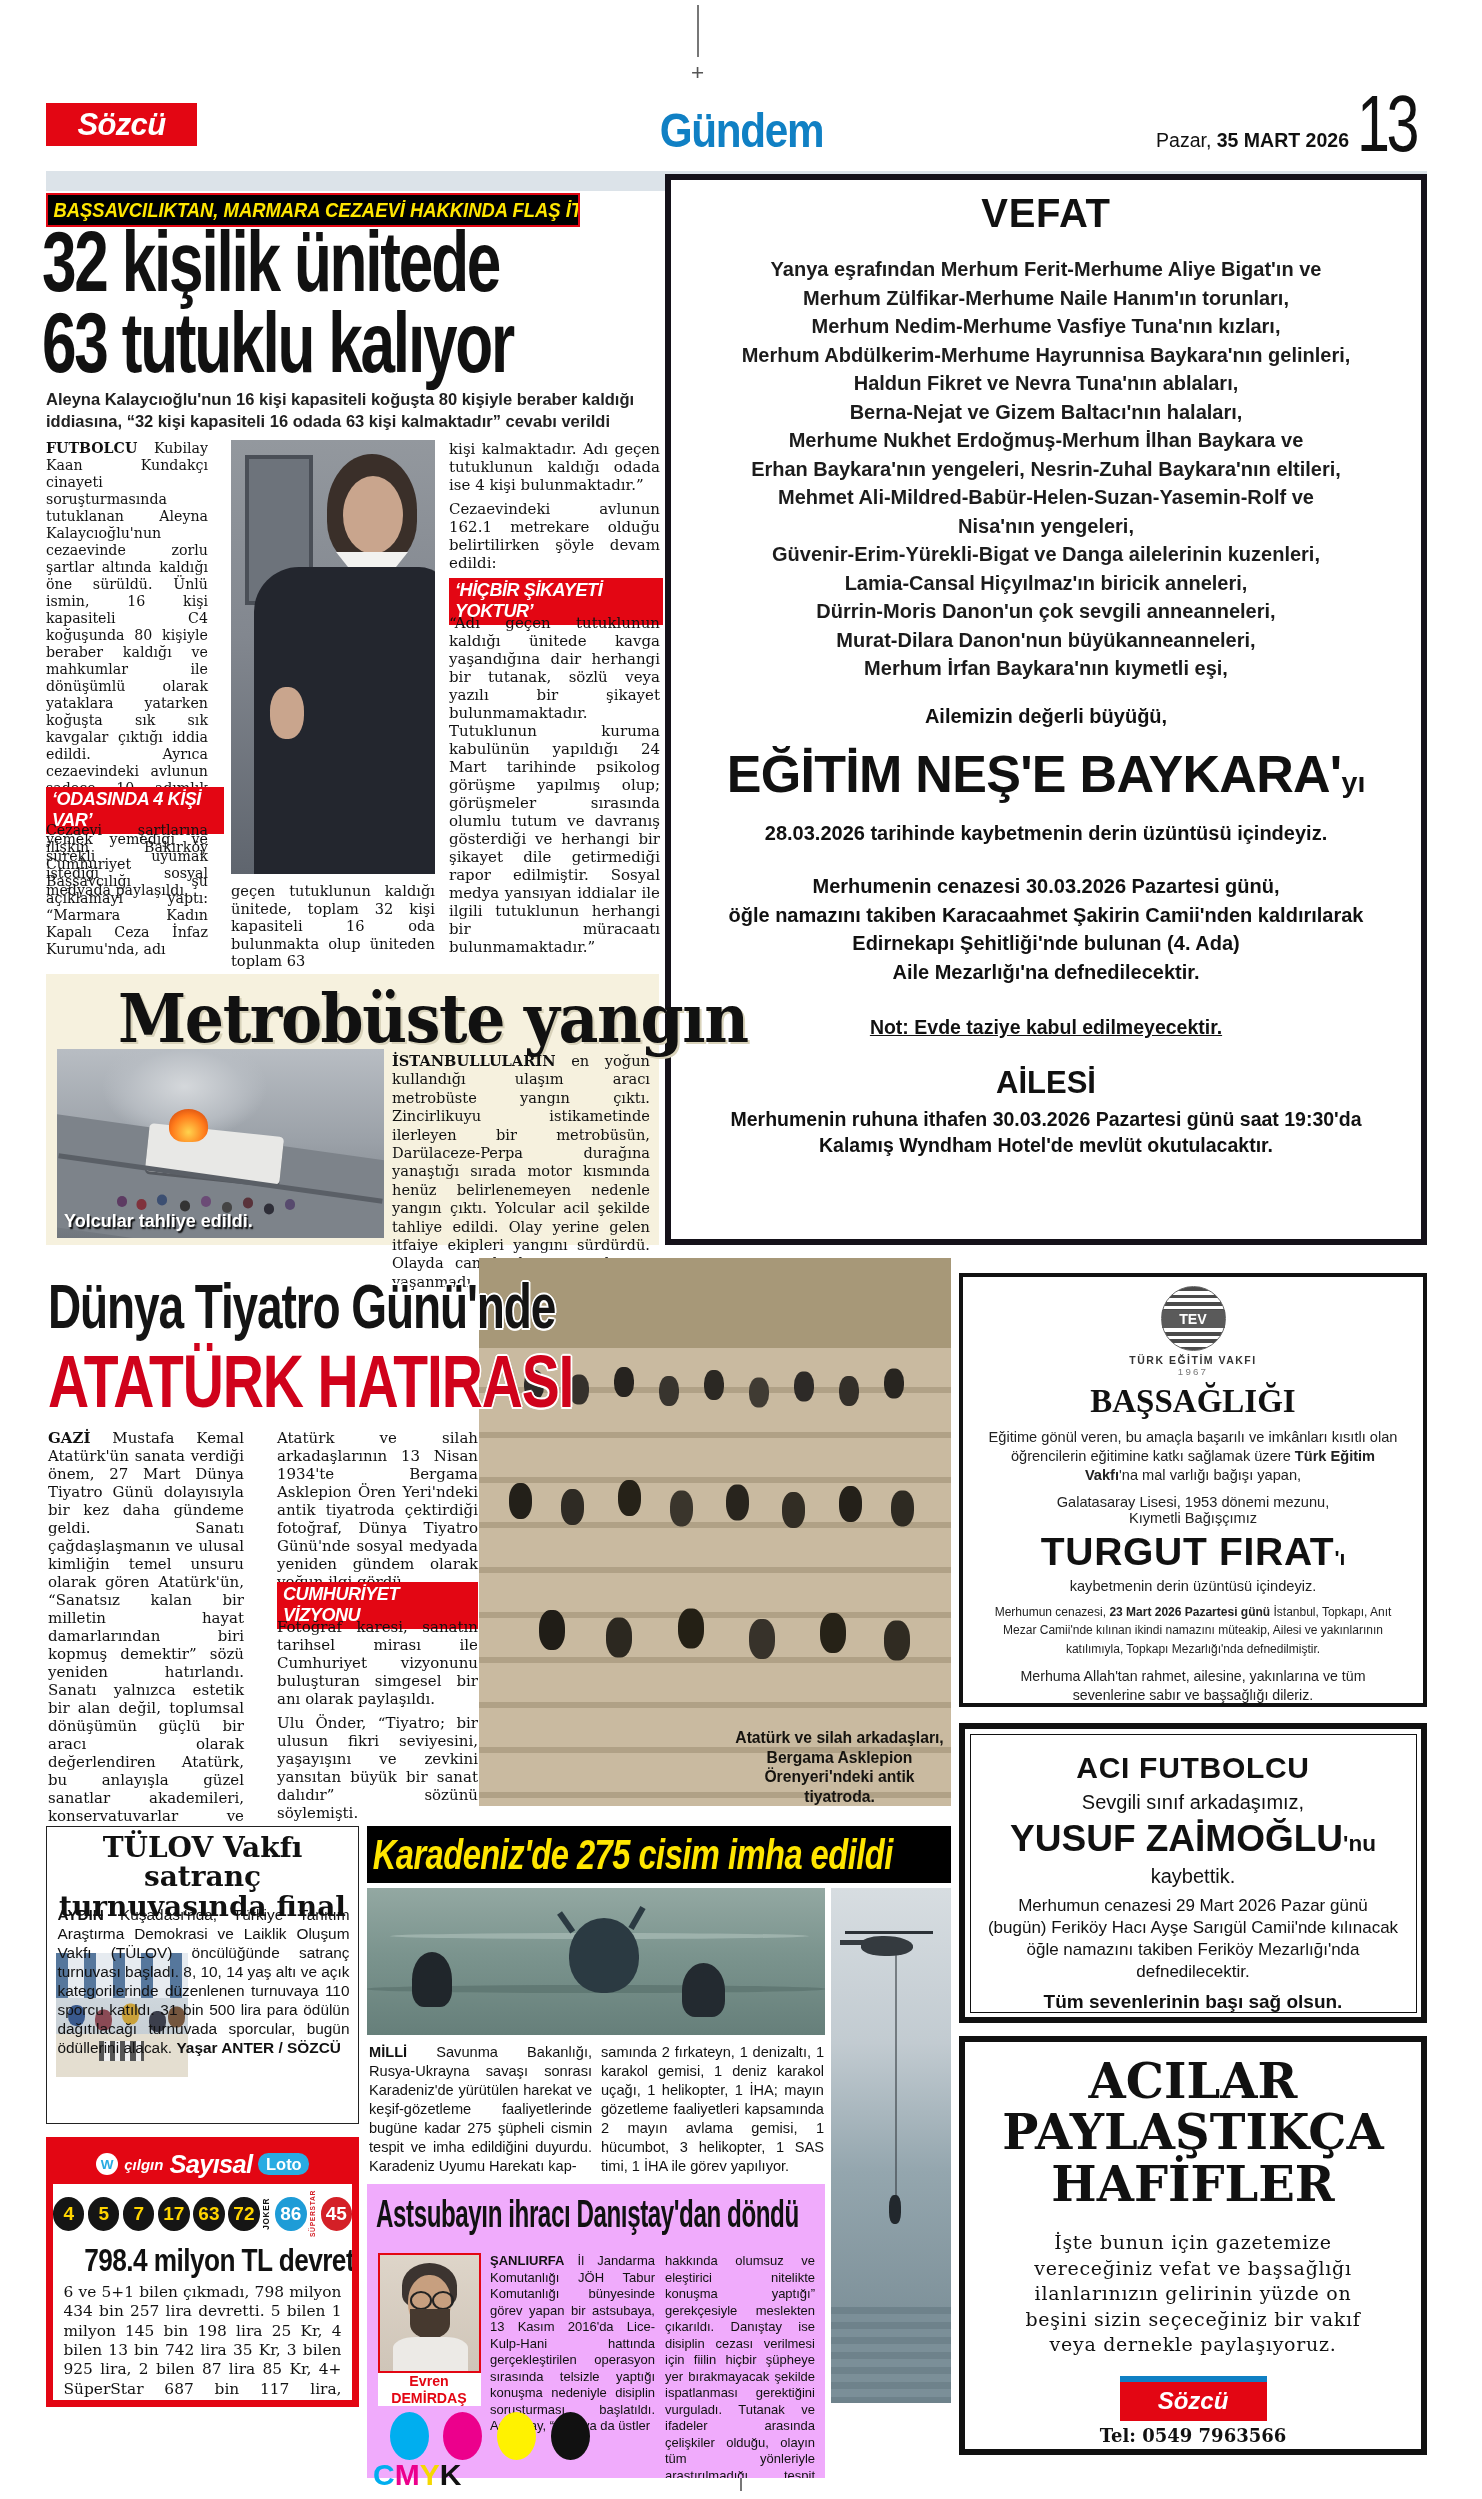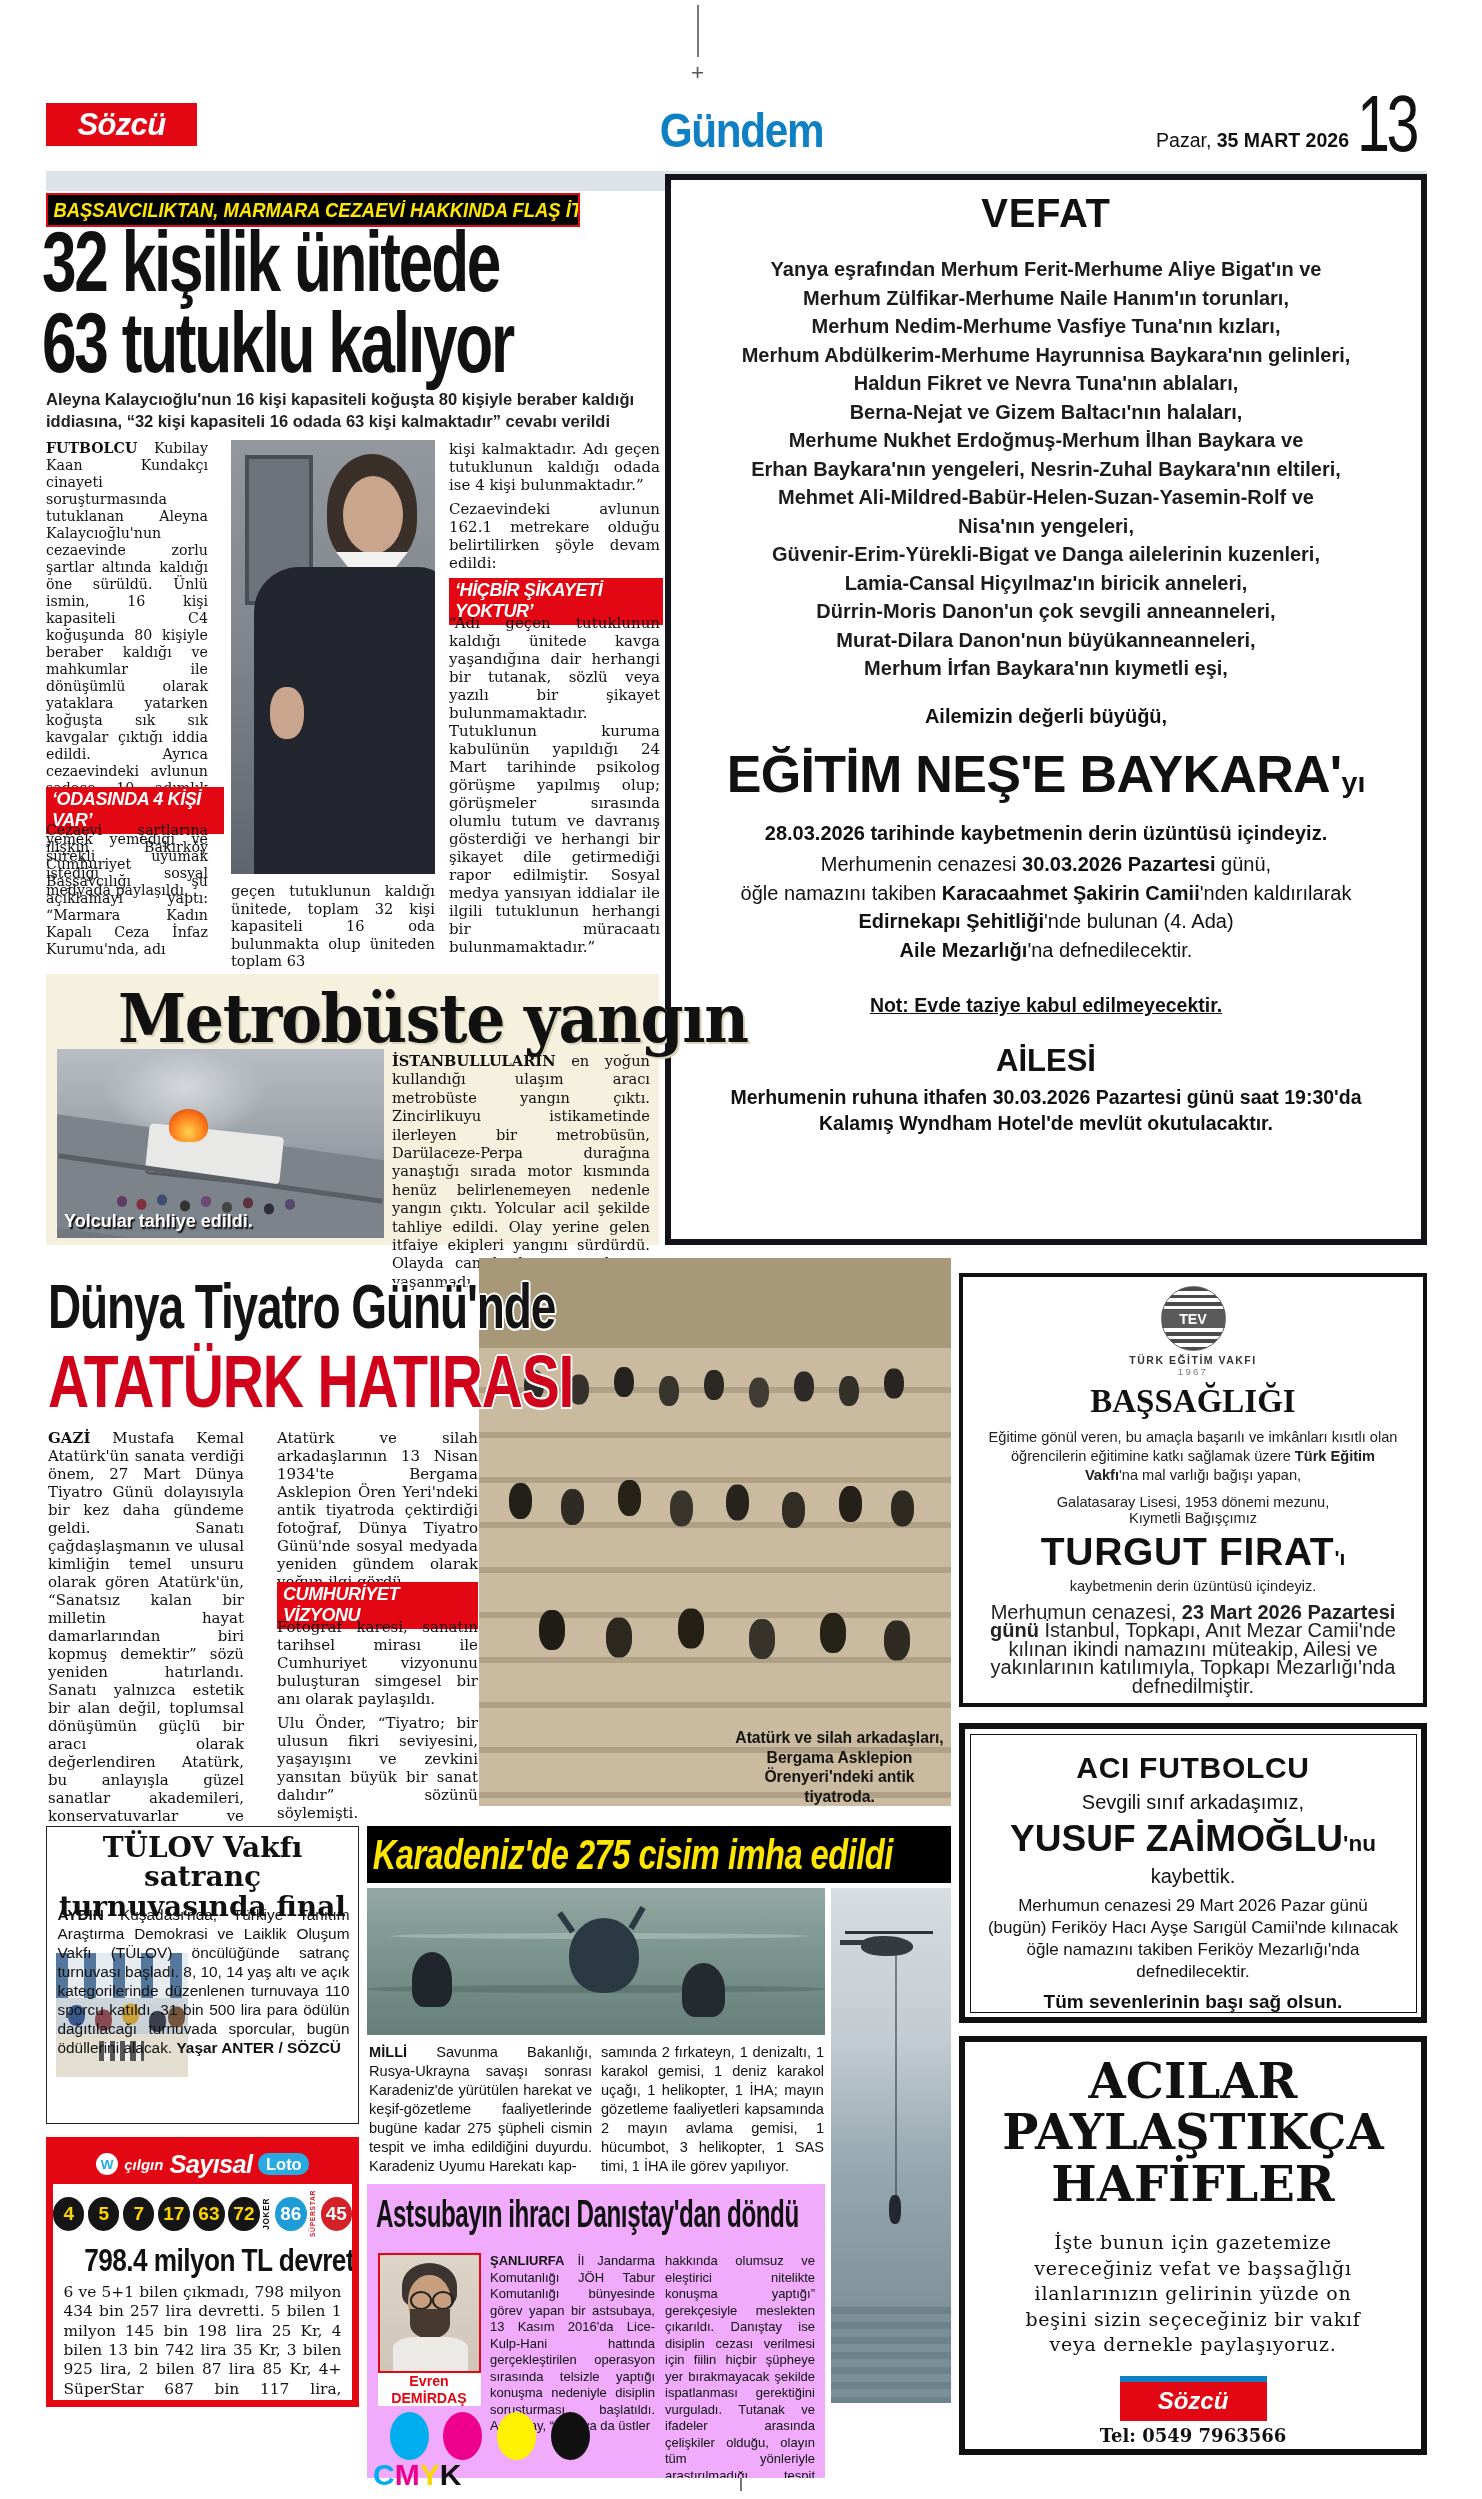--- a/index.html
+++ b/index.html
@@ -87,21 +87,21 @@
       <div>Lamia-Cansal Hiçyılmaz'ın biricik anneleri,</div>
       <div>Dürrin-Moris Danon'un çok sevgili anneanneleri,</div>
       <div>Murat-Dilara Danon'nun büyükanneanneleri,</div>
       <div>Merhum İrfan Baykara'nın kıymetli eşi,</div>
     </div>
     <div style="margin-top:22.5px;font-size:20px;font-weight:600">Ailemizin değerli büyüğü,</div>
     <div style="margin-top:19.5px;line-height:1">
       <span class="b" style="font-size:52px;letter-spacing:-0.7px">EĞİTİM NEŞ'E BAYKARA'</span><span class="b" style="font-size:28.5px">yı</span>
     </div>
     <div style="margin-top:22.5px;font-size:20px;font-weight:600">28.03.2026 tarihinde kaybetmenin derin üzüntüsü içindeyiz.</div>
-    <div style="margin-top:5px;font-size:20px;line-height:28.5px;font-weight:400">
+    <div style="margin-top:27px;font-size:20px;line-height:28.5px;font-weight:700">
       <div>Merhumenin cenazesi <b>30.03.2026 Pazartesi</b> günü,</div>
       <div>öğle namazını takiben <b>Karacaahmet Şakirin Camii</b>'nden kaldırılarak</div>
       <div><b>Edirnekapı Şehitliği</b>'nde bulunan (4. Ada)</div>
       <div><b>Aile Mezarlığı</b>'na defnedilecektir.</div>
     </div>
     <div class="b" style="margin-top:30px;font-size:19.5px;text-decoration:underline">Not: Evde taziye kabul edilmeyecektir.</div>
     <div class="b" style="margin-top:25.5px;font-size:31px">AİLESİ</div>
     <div style="margin-top:7.5px;font-size:19.5px;font-weight:600">Merhumenin ruhuna ithafen 30.03.2026 Pazartesi günü saat 19:30'da</div>
     <div style="margin-top:3px;font-size:19.5px;font-weight:600">Kalamış Wyndham Hotel'de mevlüt okutulacaktır.</div>
   </div>
@@ -142,21 +142,21 @@
     <div class="b" style="font-size:10.5px;letter-spacing:1.5px;margin-top:3px;color:#333">TÜRK EĞİTİM VAKFI</div>
     <div style="font-size:9.7px;letter-spacing:2.2px;color:#777">1967</div>
     <div class="b lser" style="font-size:33px;margin-top:6px">BAŞSAĞLIĞI</div>
     <div style="font-size:14.6px;line-height:19px;margin:7.5px 19.5px 0;color:#222">Eğitime gönül veren, bu amaçla başarılı ve imkânları kısıtlı olan öğrencilerin eğitimine katkı sağlamak üzere <b>Türk Eğitim Vakfı</b>'na mal varlığı bağışı yapan,</div>
     <div style="font-size:14.6px;margin-top:9px;color:#222">Galatasaray Lisesi, 1953 dönemi mezunu,</div>
     <div style="font-size:14.6px;color:#222">Kıymetli Bağışçımız</div>
     <div style="margin-top:6px;line-height:1">
       <span class="b" style="font-size:39px;letter-spacing:0.7px">TURGUT FIRAT</span><span class="b" style="font-size:21px">'ı</span>
     </div>
     <div style="font-size:14.6px;margin-top:7.5px;color:#222">kaybetmenin derin üzüntüsü içindeyiz.</div>
-    <div style="font-size:20px;line-height:18.4px;margin:9px 22.5px 0;color:#222">Merhumun cenazesi, <b>23 Mart 2026 Pazartesi günü</b> İstanbul, Topkapı, Anıt Mezar Camii'nde kılınan ikindi namazını müteakip, Ailesi ve yakınlarının katılımıyla, Topkapı Mezarlığı'nda defnedilmiştir.</div>
+    <div style="font-size:12px;line-height:18.4px;margin:9px 22.5px 0;color:#222">Merhumun cenazesi, <b>23 Mart 2026 Pazartesi günü</b> İstanbul, Topkapı, Anıt Mezar Camii'nde kılınan ikindi namazını müteakip, Ailesi ve yakınlarının katılımıyla, Topkapı Mezarlığı'nda defnedilmiştir.</div>
     <div style="font-size:14.2px;line-height:18.4px;margin:9px 30px 0;color:#222">Merhuma Allah'tan rahmet, ailesine, yakınlarına ve tüm sevenlerine sabır ve başsağlığı dileriz.</div>
 
   </div>
 
   <div class="abs" style="left:959px;top:1723px;width:468px;height:300px;border:6px solid #111;box-sizing:border-box;background:#fff">
     <div class="ctr" style="position:absolute;left:4.5px;top:4.5px;right:4.5px;bottom:4.5px;border:1.5px solid #111;overflow:hidden">
       <div class="b" style="font-size:30px;margin-top:16.5px;letter-spacing:0.7px">ACI FUTBOLCU</div>
       <div style="font-size:20px;margin-top:6px">Sevgili sınıf arkadaşımız,</div>
       <div style="margin-top:6px;line-height:1">
         <span class="b" style="font-size:37px">YUSUF ZAİMOĞLU</span><span class="b" style="font-size:22.5px">'nu</span>

